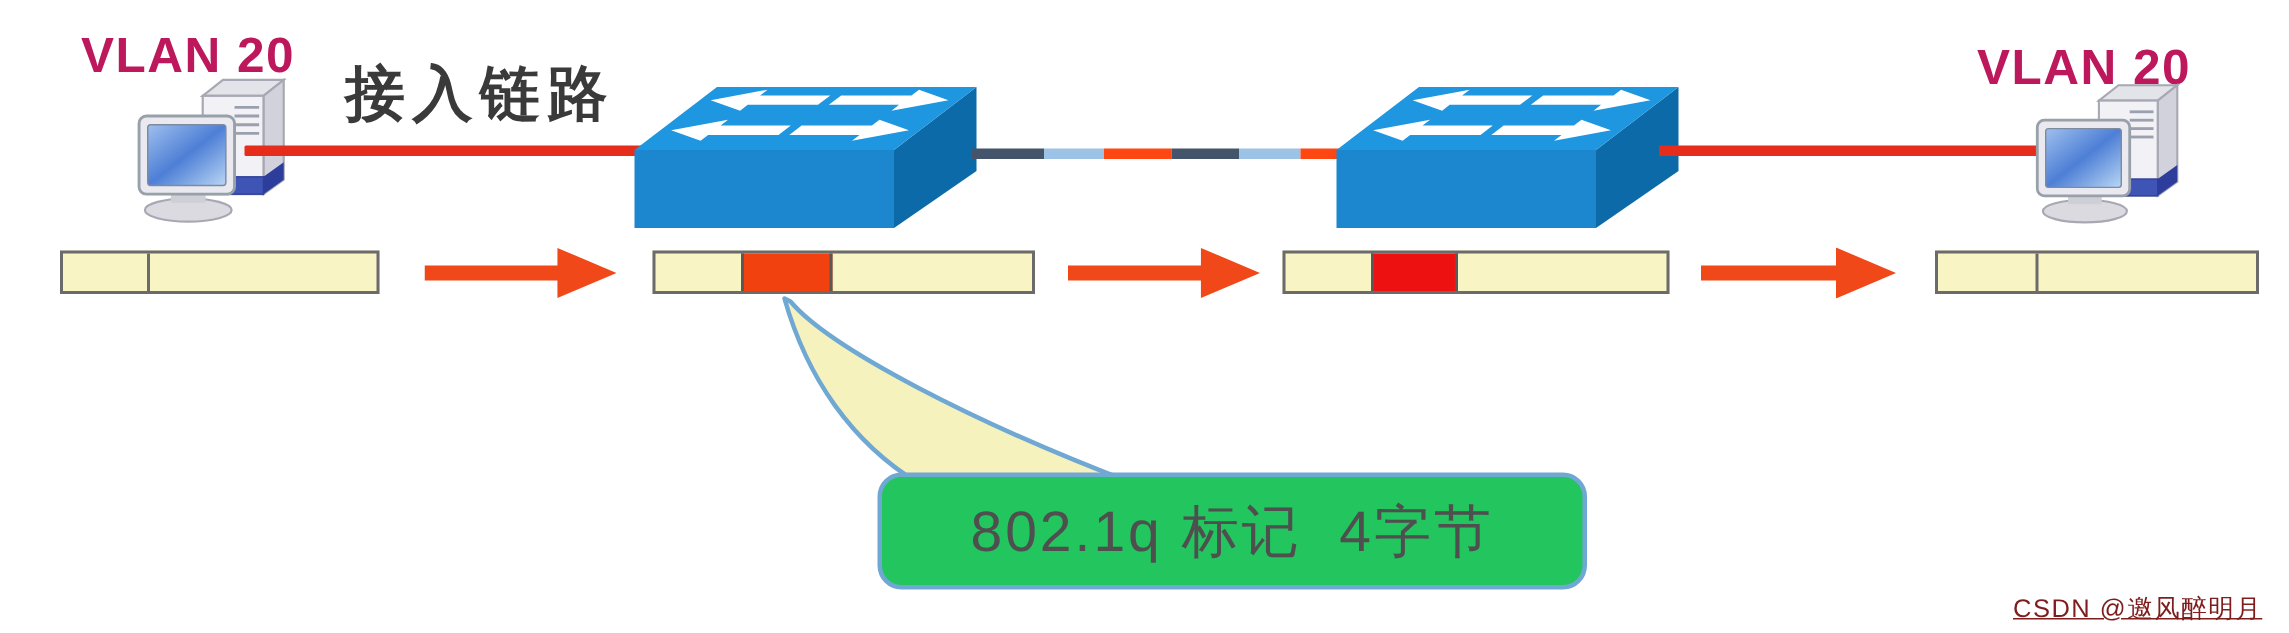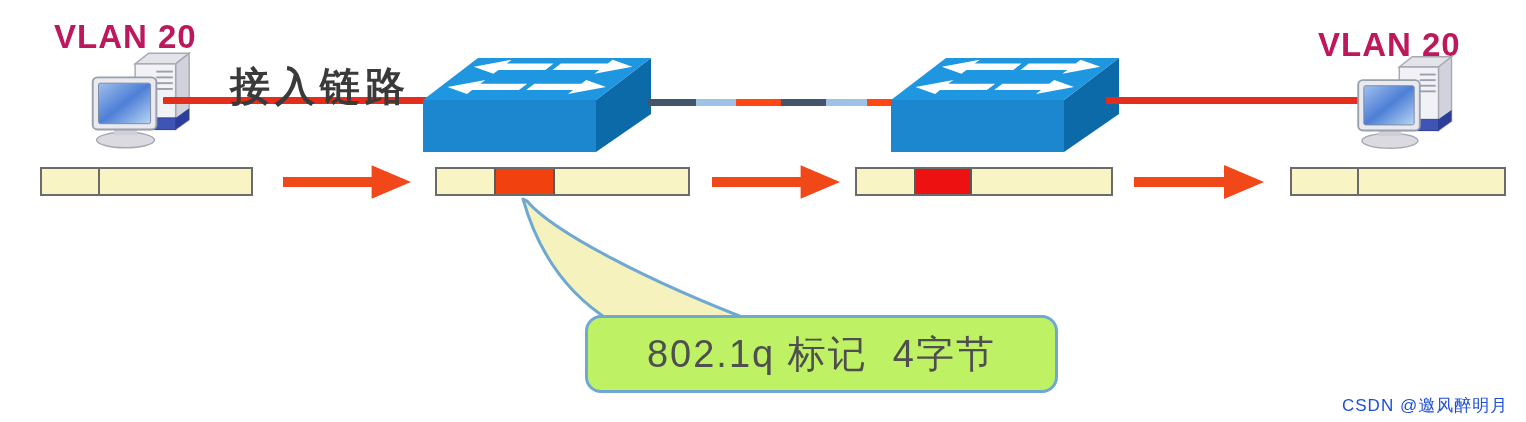--- a/index.html
+++ b/index.html
@@ -38,34 +38,34 @@
   .frame .cell{height:100%;box-sizing:border-box;}
   .cell-divider{border-right:2px solid #6b6b6b;}
   .cell-tag{border-left:2px solid #595959;border-right:2px solid #595959;}
   .tag-orange{background:#f0410f;}
   .tag-red{background:#ee1111;}
   .cell-grow{flex:1;}
 
   
   .callout-box{
     box-sizing:border-box;
-    background:#bef264;
+    background:#22c55e;
     border:3px solid #6fa8d2;
     border-radius:16px;
     display:flex;align-items:center;justify-content:center;
     z-index:3;
   }
   .callout-text{
     font-size:38px;color:#4f4f4f;letter-spacing:2px;white-space:pre;
   }
   .tail-svg{z-index:2;pointer-events:none;}
 
   
   .watermark{
-    font-size:17px;color:#1d4ed8;white-space:nowrap;letter-spacing:1px;
+    font-size:17px;color:#7f1d1d;white-space:nowrap;letter-spacing:1px;text-decoration:underline;
   }
 </style>
 </head>
 <body>
 
 <div class="stage">
 
   <svg width="0" height="0" style="position:absolute">
     <defs>
       <linearGradient id="scr" x1="0" y1="0" x2="1" y2="1">
@@ -113,21 +113,21 @@
   </svg>
 
   <div class="abs vlan-label" style="left:54px;top:18px;">VLAN 20</div>
 
   <svg class="abs" style="left:85px;top:50px;" width="108" height="102" viewBox="0 0 112 105">
     <use href="#pc-shape"></use>
   </svg>
 
   <div class="abs red-line" style="left:163px;top:97px;width:270px;"></div>
 
-  <div class="abs link-label" style="left:230px;top:59px;">接入链路</div>
+  <div class="abs link-label" style="left:230px;top:35px;">接入链路</div>
 
   <svg class="abs" style="left:418px;top:52px;" width="240" height="105" viewBox="0 0 240 105">
     <use href="#switch-shape"></use>
   </svg>
 
   <div class="abs trunk-line" style="left:648px;top:99px;width:254px;">
     <div class="seg seg-dark" style="width:48px"></div>
     <div class="seg seg-blue" style="width:40px"></div>
     <div class="seg seg-orange" style="width:45px"></div>
     <div class="seg seg-dark" style="width:45px"></div>

